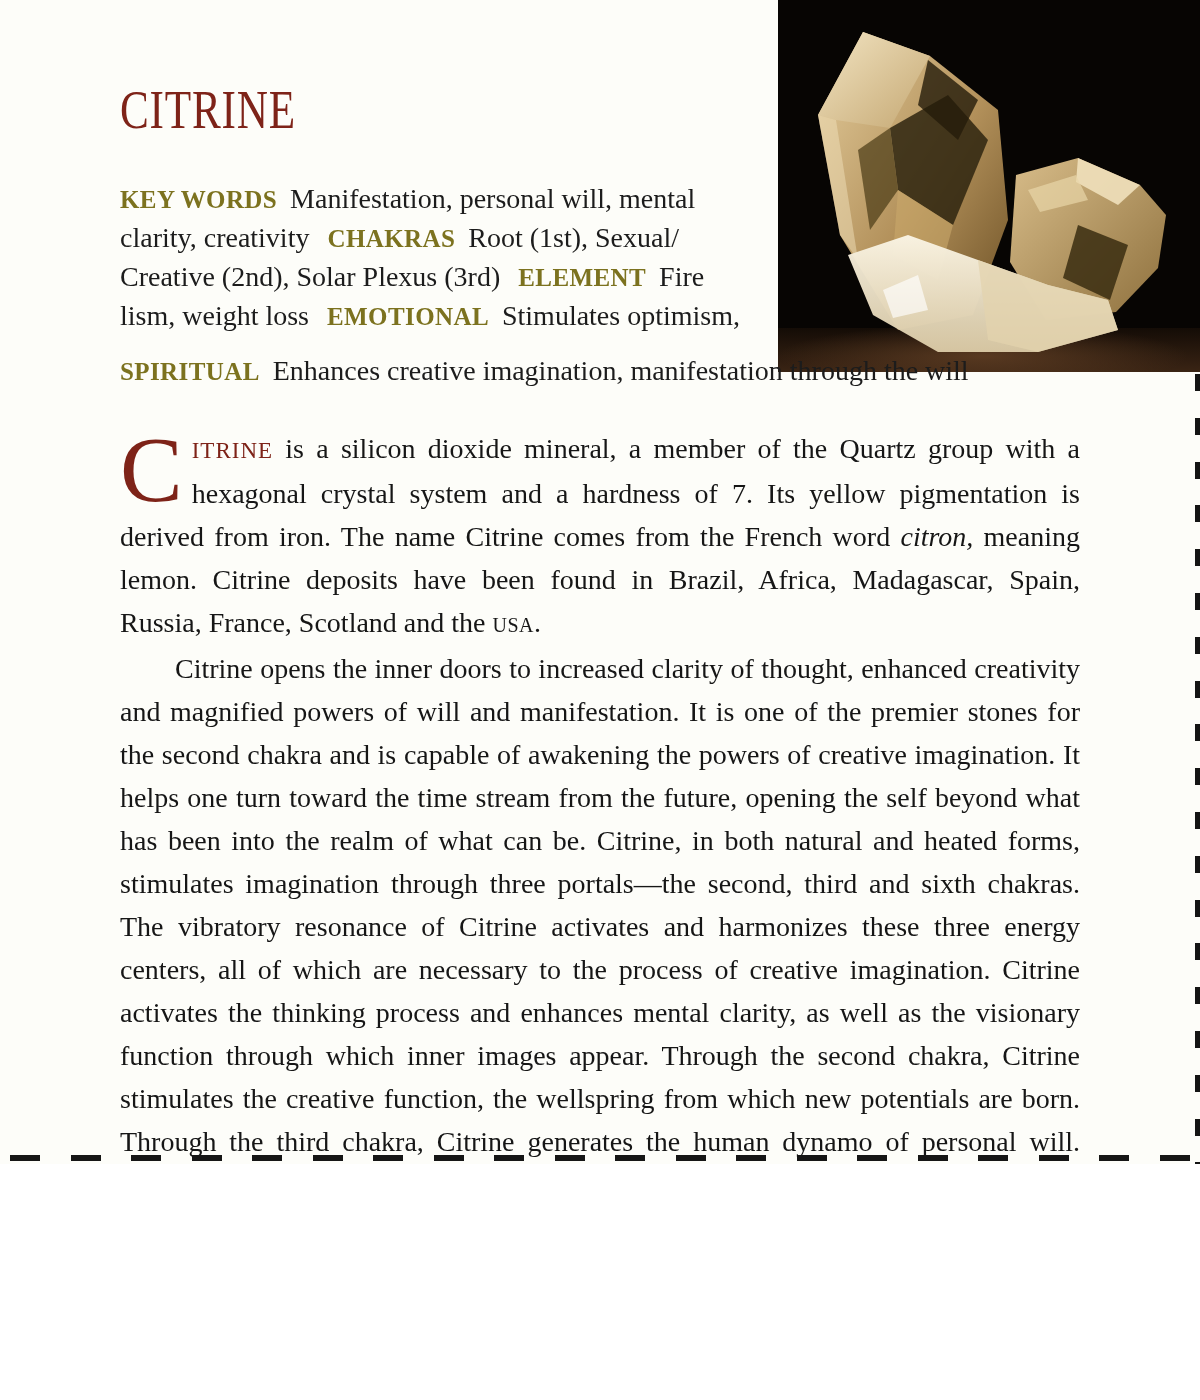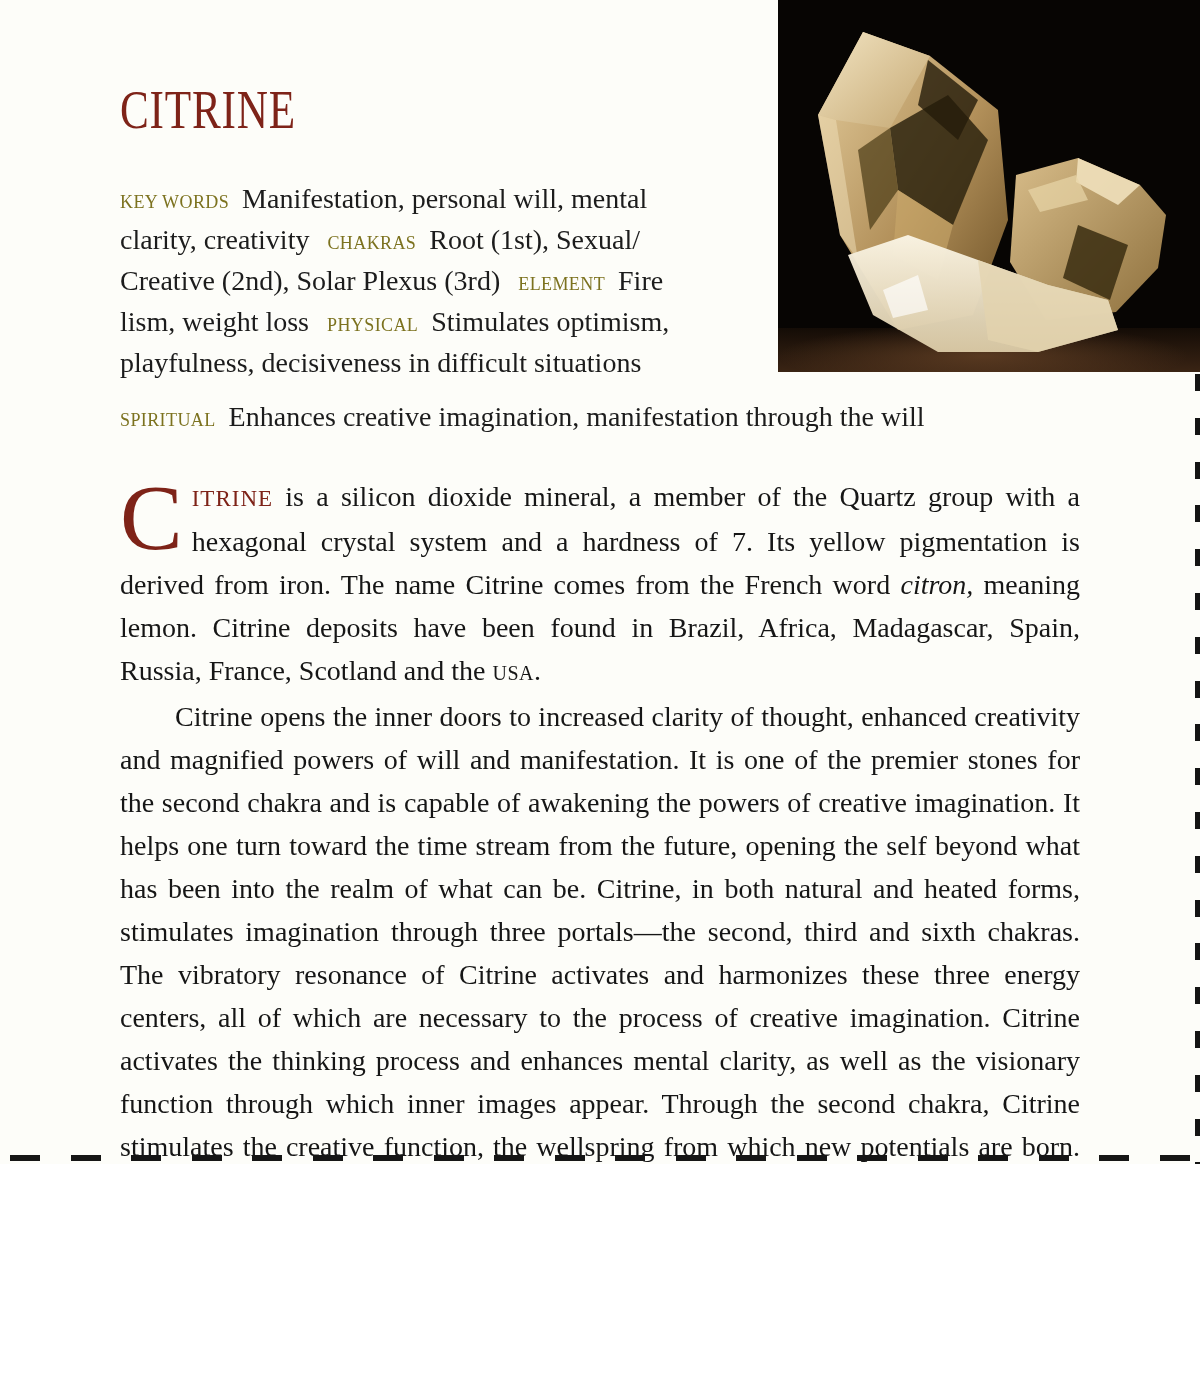--- a/index.html
+++ b/index.html
@@ -5,21 +5,21 @@
   html,body{margin:0;padding:0;background:#ffffff;}
   .page{position:relative;width:1200px;height:1164px;background:#fdfdf9;overflow:hidden;
         font-family:"Liberation Serif","DejaVu Serif",serif;color:#181818;}
   .photo{position:absolute;top:0;left:778px;width:422px;height:372px;display:block;}
   .content{position:absolute;left:120px;top:84px;width:960px;}
   h1.title{margin:0;font-size:54px;line-height:52px;font-weight:400;color:#7e2318;
            letter-spacing:1px;transform:scaleX(0.80);transform-origin:left center;white-space:nowrap;}
   .props{margin-top:44px;width:660px;}
   .props.wide{width:100%;margin-top:16px;}
   .prop-line{white-space:nowrap;line-height:38px;font-size:28px;color:#1c1c1c;}
-  .plabel{font-weight:400;color:#7c721f;font-size:18px;letter-spacing:0.4px;margin-right:13px;}
+  .plabel{font-weight:700;color:#7c721f;font-size:25px;letter-spacing:0.4px;margin-right:13px;}
   .plabel:not(:first-child){margin-left:18px;}
   .bodytext{margin-top:36px;font-size:28px;line-height:43px;text-align:justify;color:#161616;}
   .bodytext p{margin:0;}
   .dropcap{float:left;color:#7e2318;font-size:94px;line-height:76px;margin:4px 9px 0 0;}
   .lead-sc{color:#7e2318;font-size:23px;letter-spacing:1px;}
   .sc{font-size:20px;letter-spacing:0.5px;}
   .para2{text-indent:55px;}
   .pagenum{position:absolute;left:120px;top:1288px;width:960px;text-align:center;
            font-size:27px;font-weight:700;color:#6d5e43;letter-spacing:1px;}
   .bottom-marks{position:absolute;left:0;bottom:3px;width:1200px;display:flex;
@@ -83,22 +83,21 @@
     <polygon points="105,290 140,275 150,310 115,318" fill="#ffffff" opacity="0.65"></polygon>
   </svg>
 
   <div class="content">
     <h1 class="title">CITRINE</h1>
 
     <div class="props">
         <div class="prop-line"><span class="plabel">KEY WORDS</span><span class="ptext">Manifestation, personal will, mental</span></div>
         <div class="prop-line"><span class="ptext">clarity, creativity</span><span class="plabel">CHAKRAS</span><span class="ptext">Root (1st), Sexual/</span></div>
         <div class="prop-line"><span class="ptext">Creative (2nd), Solar Plexus (3rd)</span><span class="plabel">ELEMENT</span><span class="ptext">Fire</span></div>
-        <div class="prop-line"><span class="ptext">lism, weight loss</span><span class="plabel">PHYSICAL</span><span class="ptext">Stimulates optimism,</span></div>
-        <div class="prop-line"><span class="ptext">playfulness, decisiveness in difficult situations</span></div>
+        <div class="prop-line"><span class="ptext">lism, weight loss</span><span class="plabel">EMOTIONAL</span><span class="ptext">Stimulates optimism,</span></div>
       </div>
     <div class="props wide">
         <div class="prop-line"><span class="plabel">SPIRITUAL</span><span class="ptext">Enhances creative imagination, manifestation through the will</span></div>
       </div>
 
     <div class="bodytext">
       <p><span class="dropcap">C</span><span class="lead-sc">ITRINE</span><span> is a silicon dioxide mineral, a member of the Quartz group with a hexagonal crystal system and a hardness of 7. Its yellow pigmentation is derived from iron. The name Citrine comes from the French word </span><i>citron,</i><span> meaning lemon. Citrine deposits have been found in Brazil, Africa, Madagascar, Spain, Russia, France, Scotland and the </span><span class="sc">USA</span><span>.</span></p>
       <p class="para2">Citrine opens the inner doors to increased clarity of thought, enhanced creativity and magnified powers of will and manifestation. It is one of the premier stones for the second chakra and is capable of awakening the powers of creative imagination. It helps one turn toward the time stream from the future, opening the self beyond what has been into the realm of what can be. Citrine, in both natural and heated forms, stimulates imagination through three portals—the second, third and sixth chakras. The vibratory resonance of Citrine activates and harmonizes these three energy centers, all of which are necessary to the process of creative imagination. Citrine activates the thinking process and enhances mental clarity, as well as the visionary function through which inner images appear. Through the second chakra, Citrine stimulates the creative function, the wellspring from which new potentials are born. Through the third chakra, Citrine generates the human dynamo of personal will. Citrine works synergistically with Heliodor, Golden Labradorite, Imperial Topaz, Zincite, Orange Calcite and Carnelian.</p>
     </div>
   </div>

